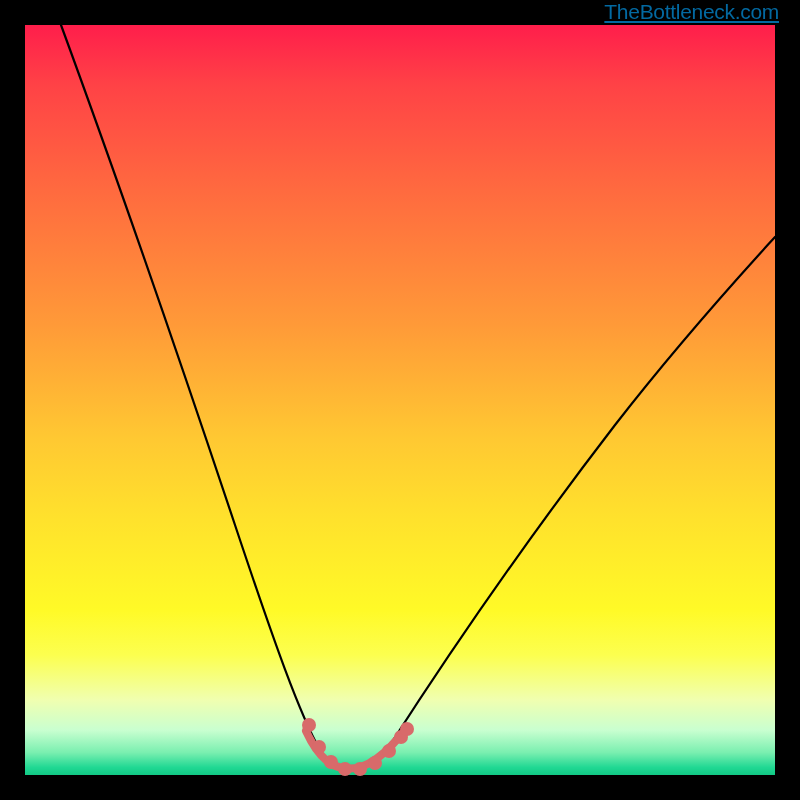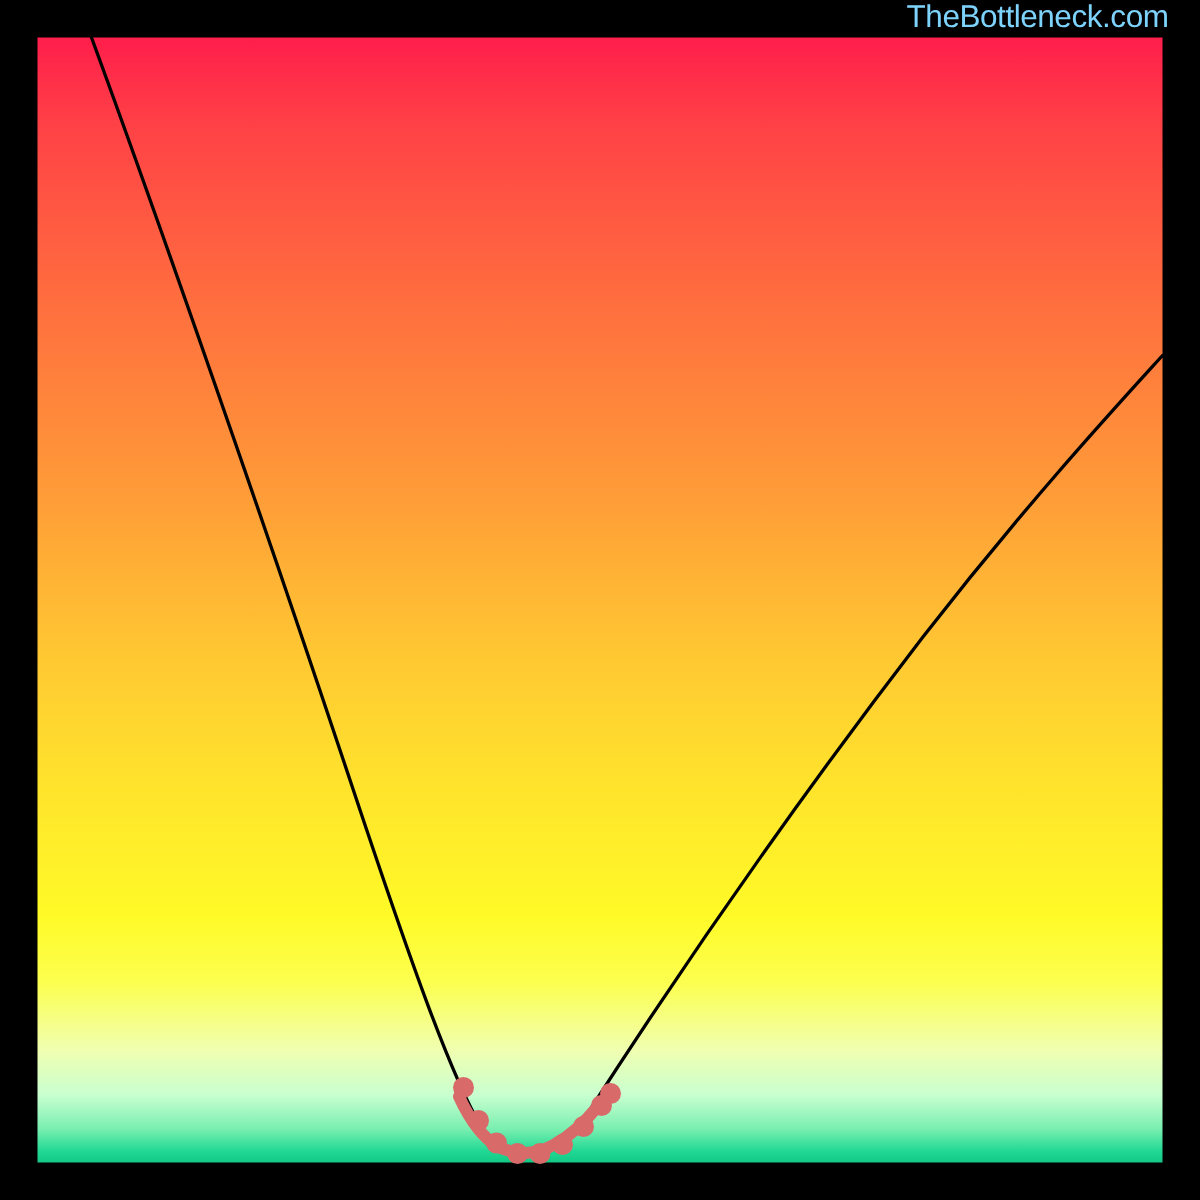--- a/index.html
+++ b/index.html
@@ -37,25 +37,26 @@
       #7aefb0 97%,
       #20d893 99%,
       #12c985 100%
     );
   }
   .watermark {
     position: absolute;
     top: 0;
     right: 0;
     transform: translate(4px, -25px);
-    color: #7dd3fc;
+    color: #0369a1;
     font-size: 21px;
     font-weight: 400;
     letter-spacing: -0.3px;
     white-space: nowrap;
+    text-decoration: underline;
   }
   svg.curves {
     position: absolute;
     left: 0; top: 0;
     width: 100%;
     height: 100%;
     overflow: visible;
   }
   path.curve-line {
     fill: none;

